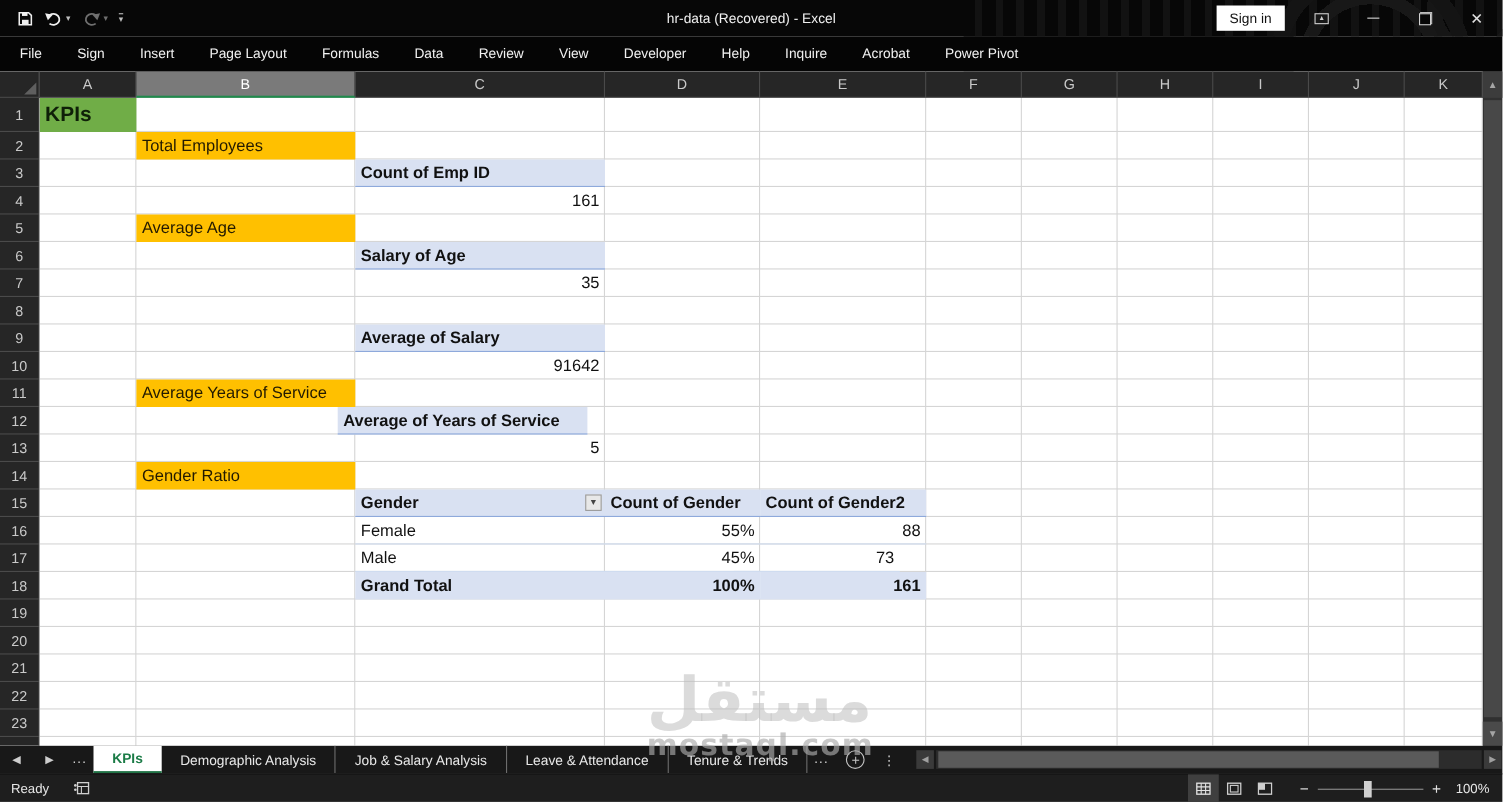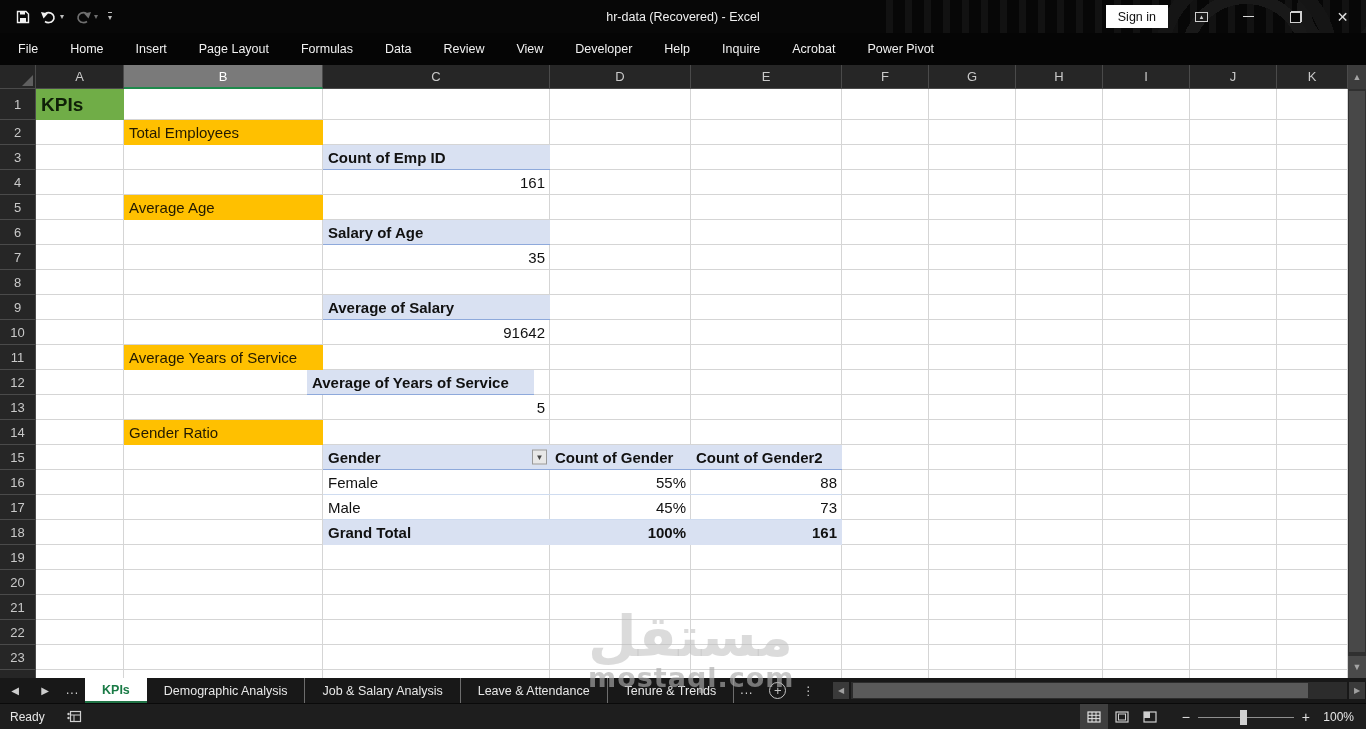--- a/index.html
+++ b/index.html
@@ -138,21 +138,21 @@
       </div>
     <div class="winbtn">
         <span class="close-glyph">✕</span>
       </div>
   </div>
 </div>
 
 <div class="ribbonrow">
   <div class="rtabs">
       <div class="rtab">File</div>
-      <div class="rtab">Home</div>
+      <div class="rtab">Sign</div>
       <div class="rtab">Insert</div>
       <div class="rtab">Page Layout</div>
       <div class="rtab">Formulas</div>
       <div class="rtab">Data</div>
       <div class="rtab">Review</div>
       <div class="rtab">View</div>
       <div class="rtab">Developer</div>
       <div class="rtab">Help</div>
       <div class="rtab">Inquire</div>
       <div class="rtab">Acrobat</div>
@@ -267,21 +267,21 @@
       <div class="cell num" style="left: 287px; top: 306px; width: 227px; height: 25px;">5</div>
       <div class="cell label" style="left: 88px; top: 331px; width: 199px; height: 25px;">Gender Ratio</div>
       <div class="cell phead" style="left: 287px; top: 356px; width: 227px; height: 25px;">Gender<span class="filter-btn">▼</span></div>
       <div class="cell phead" style="left: 514px; top: 356px; width: 141px; height: 25px;">Count of Gender</div>
       <div class="cell phead" style="left: 655px; top: 356px; width: 151px; height: 25px;">Count of Gender2</div>
       <div class="cell sep" style="left: 287px; top: 381px; width: 227px; height: 25px;">Female</div>
       <div class="cell num sep" style="left: 514px; top: 381px; width: 141px; height: 25px;">55%</div>
       <div class="cell num sep" style="left: 655px; top: 381px; width: 151px; height: 25px;">88</div>
       <div class="cell sep" style="left: 287px; top: 406px; width: 227px; height: 25px;">Male</div>
       <div class="cell num sep" style="left: 514px; top: 406px; width: 141px; height: 25px;">45%</div>
-      <div class="cell num sep" style="left: 655px; top: 406px; width: 151px; height: 25px;">73</div>
+      <div class="cell num sep" style="left: 631px; top: 406px; width: 151px; height: 25px;">73</div>
       <div class="cell total" style="left: 287px; top: 431px; width: 227px; height: 25px;">Grand Total</div>
       <div class="cell total num" style="left: 514px; top: 431px; width: 141px; height: 25px;">100%</div>
       <div class="cell total num" style="left: 655px; top: 431px; width: 151px; height: 25px;">161</div>
     </div>
 </div>
 
 <div class="vscroll">
   <div class="arrow up">▲</div>
   <div class="thumb"></div>
   <div class="arrow down">▼</div>

